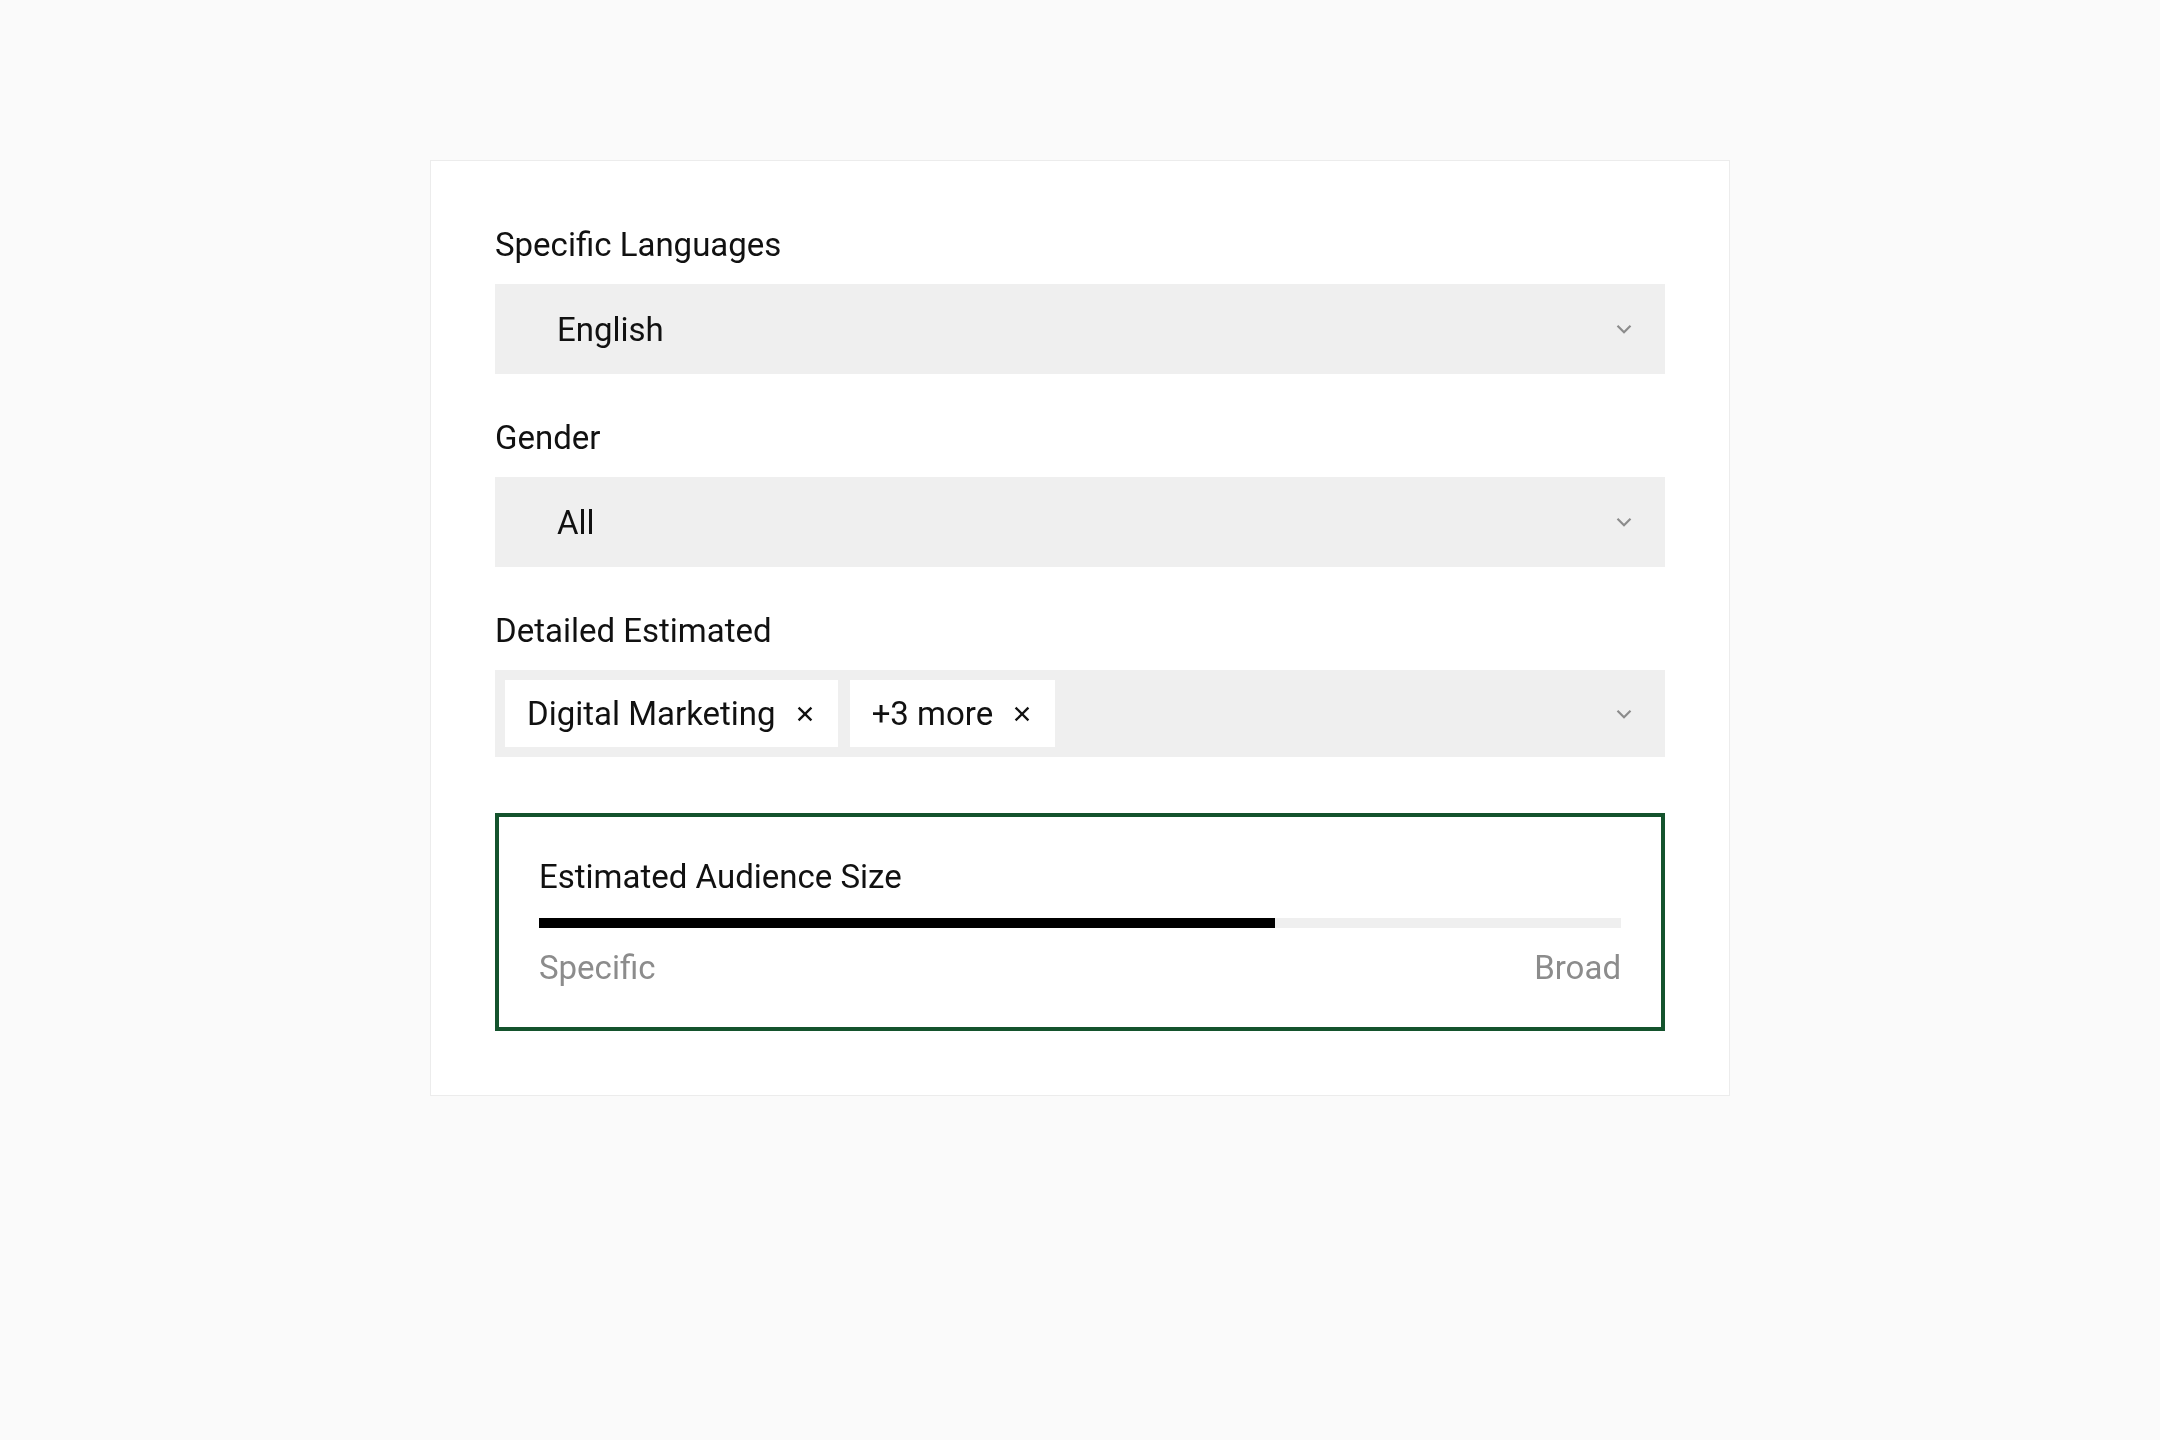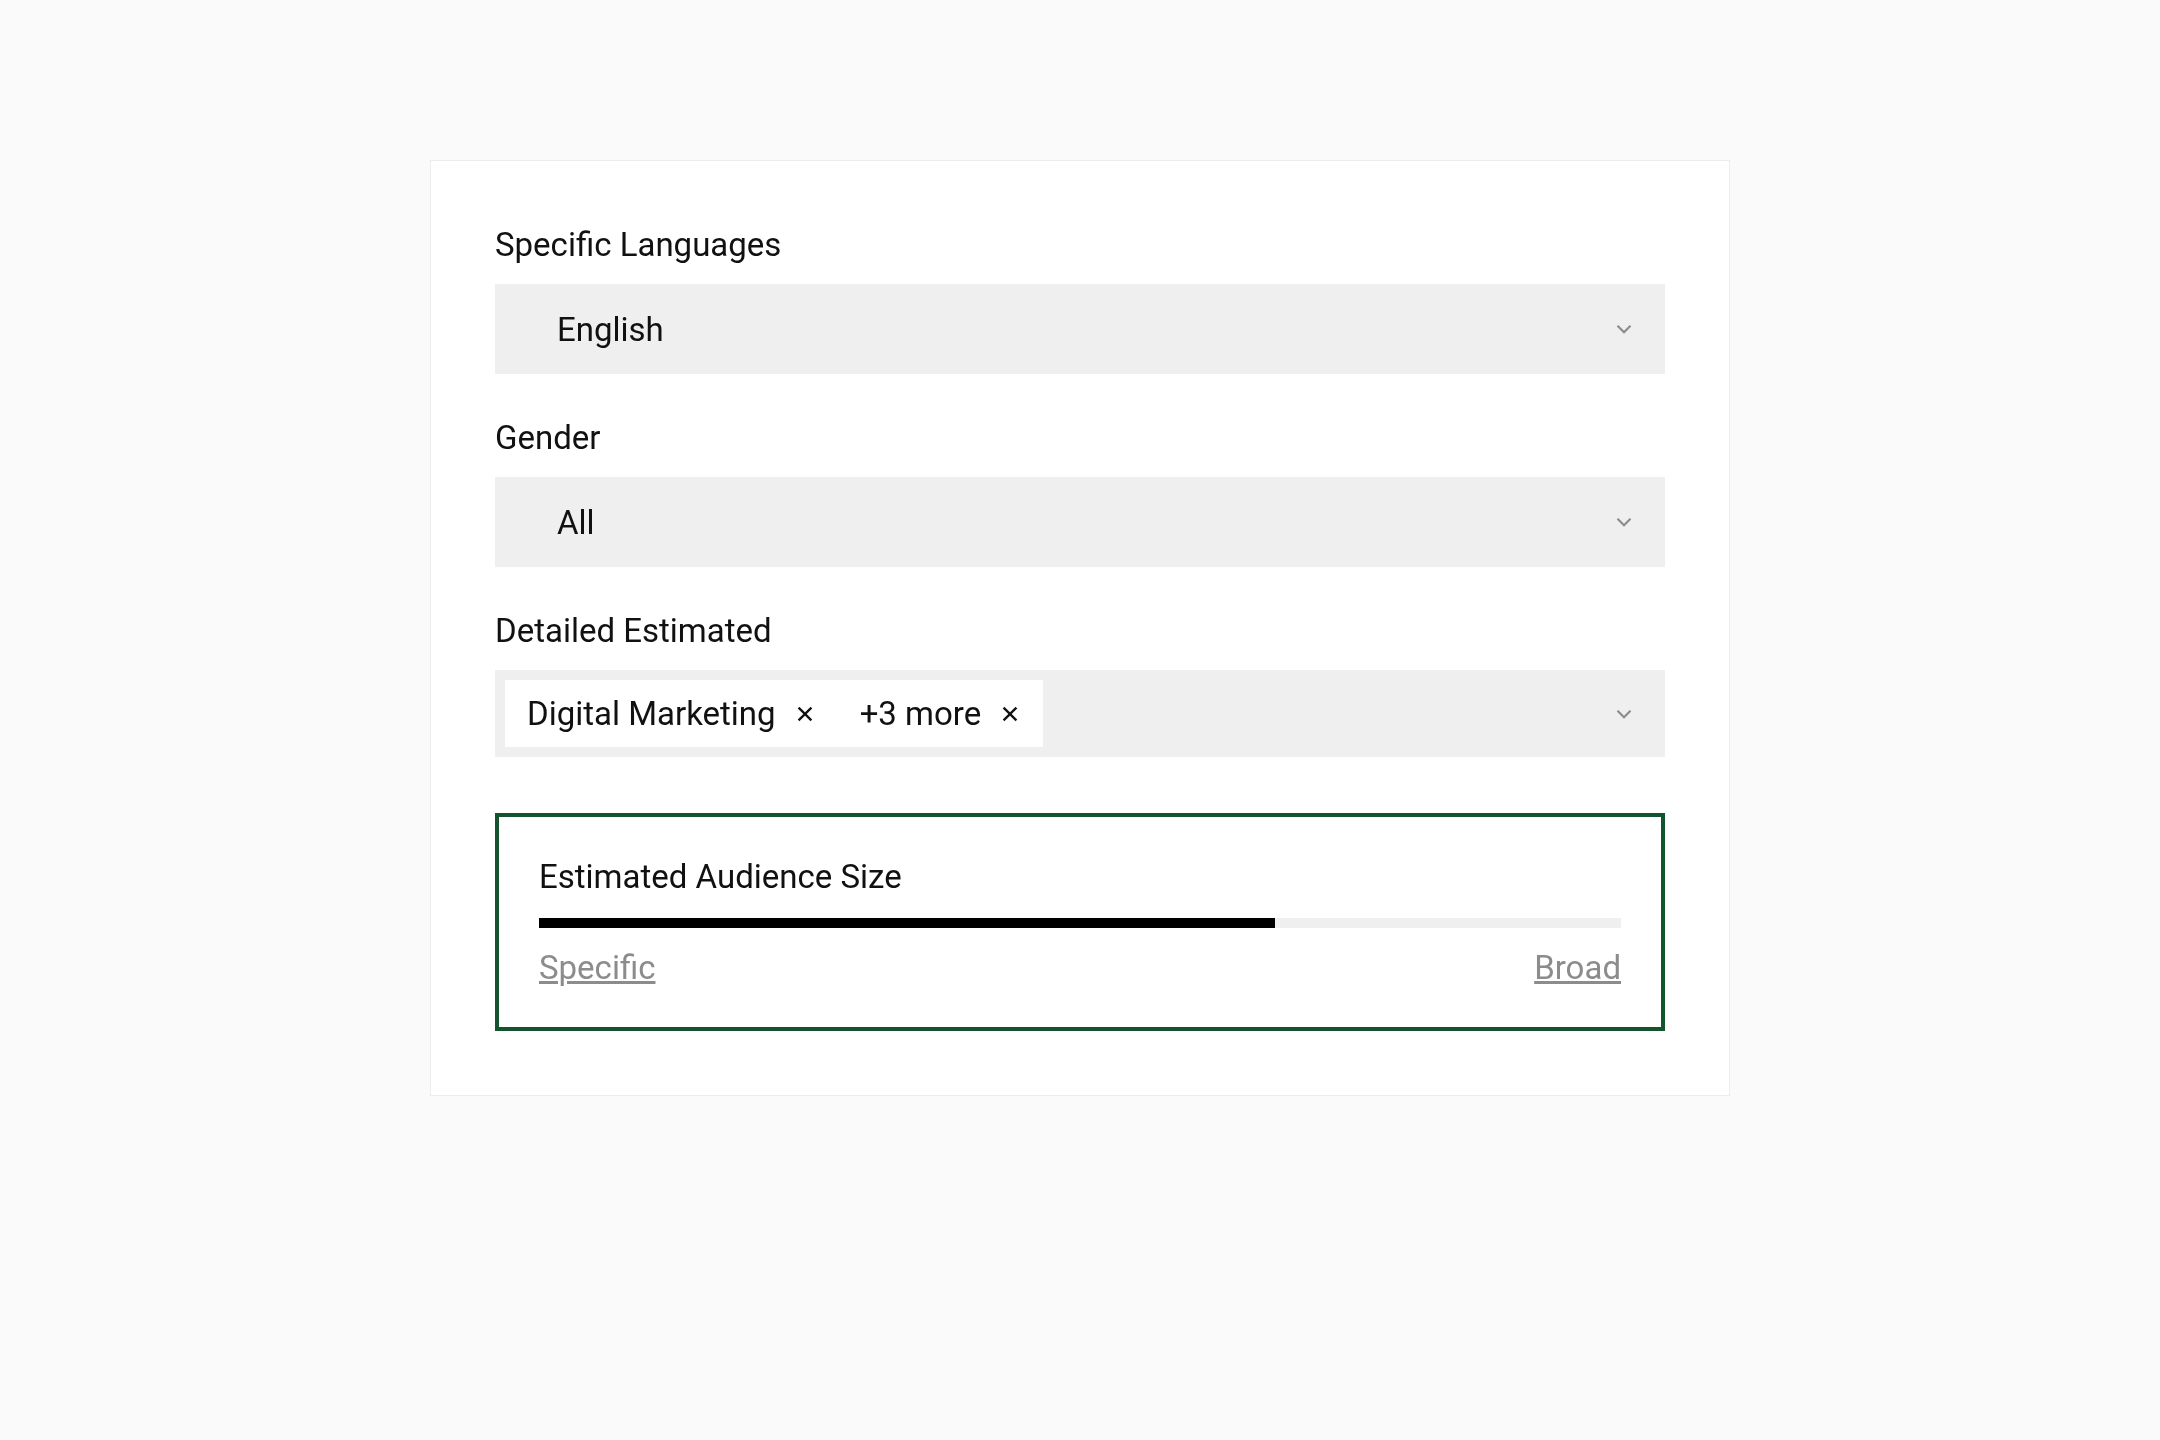--- a/index.html
+++ b/index.html
@@ -73,20 +73,21 @@
       background: #efefef;
       display: flex;
       align-items: center;
       justify-content: space-between;
       padding: 10px 28px 10px 10px;
       cursor: pointer;
     }
 
     .tag-list {
       display: flex;
+      gap: 12px;
       align-items: flex-end;
       border-radius: 22px;
     }
 
     .tag {
       background: #ffffff;
       display: flex;
       align-items: center;
       gap: 18px;
       padding: 14px 22px;
@@ -138,21 +139,20 @@
       top: 0;
       height: 100%;
       background: #000000;
     }
 
     .audience-labels {
       display: flex;
       justify-content: space-between;
       font-size: 33px;
       color: #8c8c8c;
-      text-decoration: underline;
     }
   </style>
 </head>
 <body>
 
 <div class="card">
 
   <div class="field">
     <div class="field-label">Specific Languages</div>
     <div class="select">

